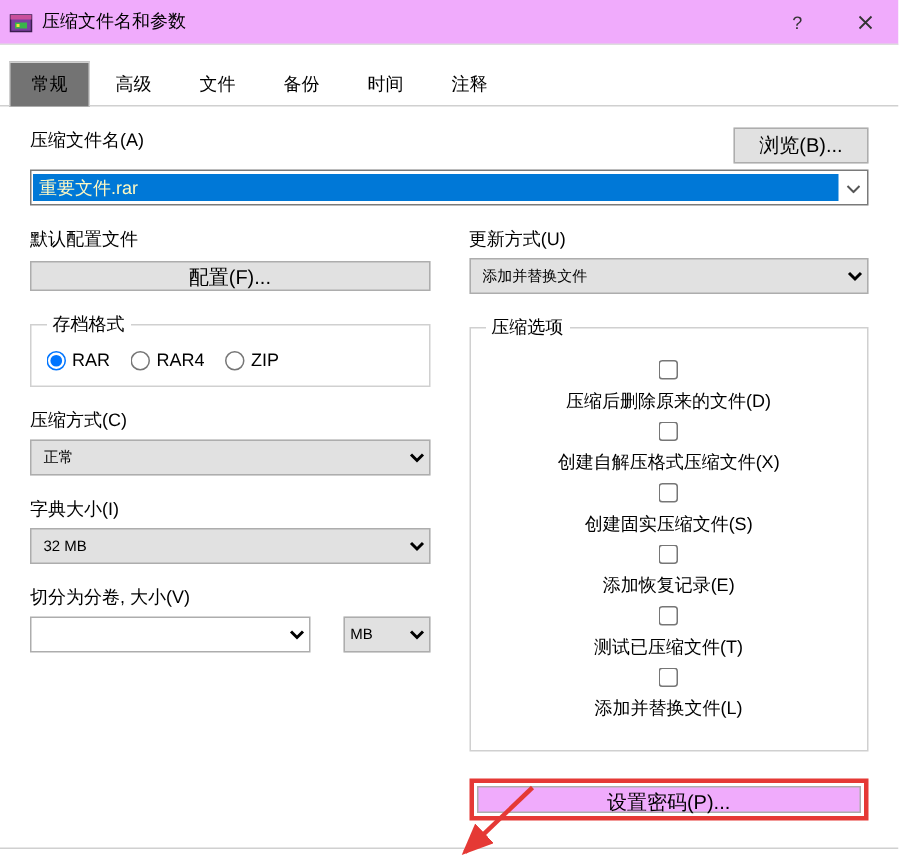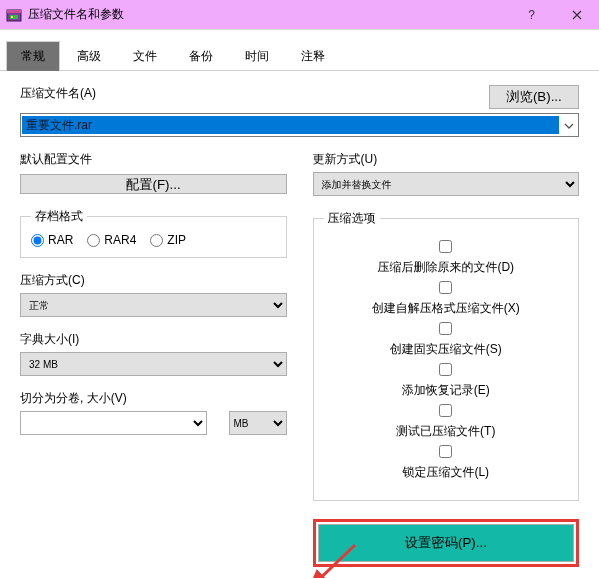--- a/index.html
+++ b/index.html
@@ -68,21 +68,21 @@
     height: 24px;
     border: 1px solid #7a7a7a;
     display: flex;
     align-items: center;
     position: relative;
   }
   .filename-box .val {
     flex: 1;
     padding: 0 4px;
     background: #0078d7;
-    color: #0f172a;
+    color: #fef9c3;
     height: 18px;
     margin: 1px;
     line-height: 18px;
   }
   .filename-box .chev {
     width: 18px;
     text-align: center;
     color: #555;
   }
   .two-col {
@@ -113,22 +113,22 @@
   .radio-row { display: flex; gap: 14px; align-items: center; }
   .radio-row label { display: flex; align-items: center; gap: 4px; }
   .chk-row { display: flex; align-items: center; gap: 6px; margin: 5px 0; flex-direction: column; }
   .split-row {
     display: flex; gap: 22px; margin-top: 2px;
   }
   .split-row select.size { flex: 1; height: 24px; border: 1px solid #adadad; background: #fff; }
   .split-row select.unit { width: 58px; height: 24px; background: #e1e1e1; border: 1px solid #adadad; }
   .pwd-btn {
     width: 100%;
-    height: 38px;
-    background: #14b8a6;
+    height: 18px;
+    background: #f0abfc;
     border: 1px solid #adadad;
   }
   .pwd-wrap {
     border: 3px solid #e53935;
     padding: 2px;
     margin-top: 18px;
   }
   .footer {
     display: flex;
     justify-content: flex-end;
@@ -277,21 +277,21 @@
         <div class="chk-row">
             <input type="checkbox" style="">
             <span>添加恢复记录(E)</span>
           </div>
         <div class="chk-row">
             <input type="checkbox" style="">
             <span>测试已压缩文件(T)</span>
           </div>
         <div class="chk-row">
             <input type="checkbox" style="">
-            <span>锁定压缩文件(L)</span>
+            <span>添加并替换文件(L)</span>
           </div>
       </fieldset>
 
       <div class="pwd-wrap">
         <button class="pwd-btn">设置密码(P)...</button>
       </div>
     </div>
   </div>
 </div>
 

